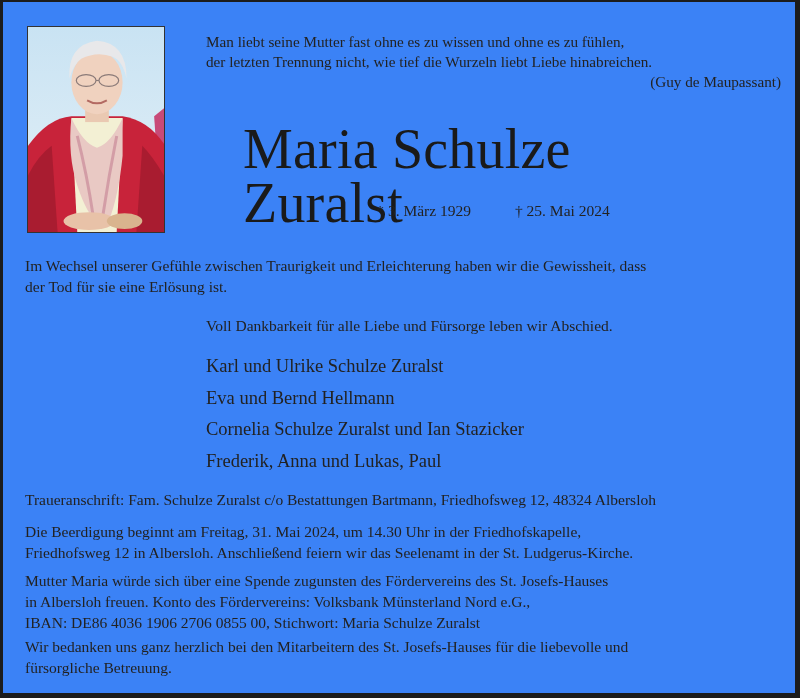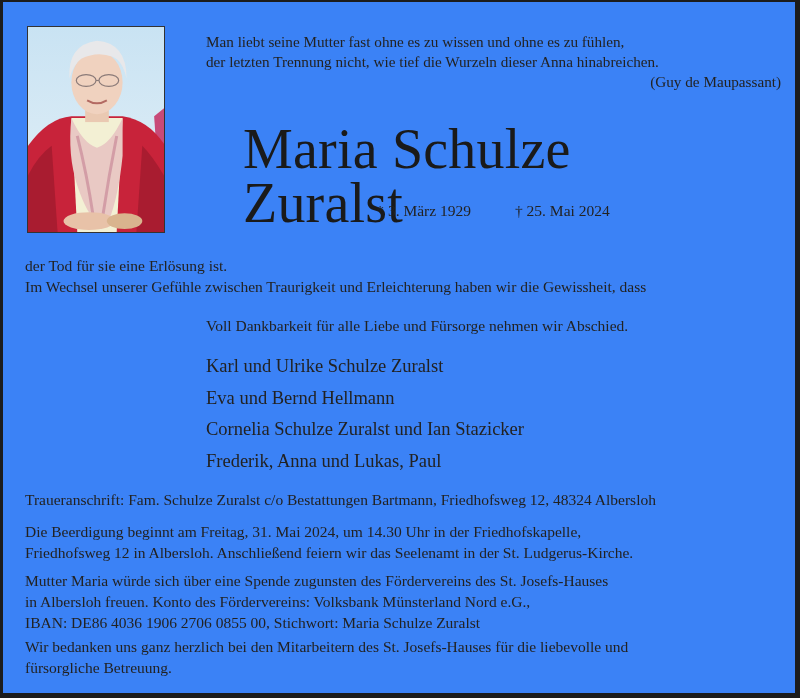--- a/index.html
+++ b/index.html
@@ -87,35 +87,35 @@
       <ellipse cx="59" cy="54" rx="10" ry="6" fill="none" stroke="#8a7a78" stroke-width="1.2"></ellipse>
       <ellipse cx="82" cy="54" rx="10" ry="6" fill="none" stroke="#8a7a78" stroke-width="1.2"></ellipse>
       <line x1="69" y1="54" x2="72" y2="54" stroke="#8a7a78" stroke-width="1.2"></line>
 
       <path d="M60 74 Q70 80 80 74" stroke="#b36a62" stroke-width="2" fill="none"></path>
     </svg>
   </div>
 
   <div class="quote">
     <span class="line">Man liebt seine Mutter fast ohne es zu wissen und ohne es zu fühlen,</span>
-    <span class="line">der letzten Trennung nicht, wie tief die Wurzeln dieser Anna hinabreichen.</span>
+    <span class="line">der letzten Trennung nicht, wie tief die Wurzeln liebt Liebe hinabreichen.</span>
     <span class="author">(Guy de Maupassant)</span>
   </div>
 
   <div class="name">Maria Schulze Zuralst</div>
   <div class="dates">
     <span>* 3. März 1929</span><span class="gap"></span><span>† 25. Mai 2024</span>
   </div>
 
   <div class="p-abs para1">
+    <span class="line">Im Wechsel unserer Gefühle zwischen Traurigkeit und Erleichterung haben wir die Gewissheit, dass</span>
     <span class="line">der Tod für sie eine Erlösung ist.</span>
-    <span class="line">Im Wechsel unserer Gefühle zwischen Traurigkeit und Erleichterung haben wir die Gewissheit, dass</span>
   </div>
 
-  <div class="p-abs farewell">Voll Dankbarkeit für alle Liebe und Fürsorge nehmen wir Abschied.</div>
+  <div class="p-abs farewell">Voll Dankbarkeit für alle Liebe und Fürsorge leben wir Abschied.</div>
 
   <div class="mourners">
     <span class="m">Karl und Ulrike Schulze Zuralst</span>
     <span class="m">Eva und Bernd Hellmann</span>
     <span class="m">Cornelia Schulze Zuralst und Ian Stazicker</span>
     <span class="m">Frederik, Anna und Lukas, Paul</span>
   </div>
 
   <div class="p-abs address">Traueranschrift: Fam. Schulze Zuralst c/o Bestattungen Bartmann, Friedhofsweg 12, 48324 Albersloh</div>
 

